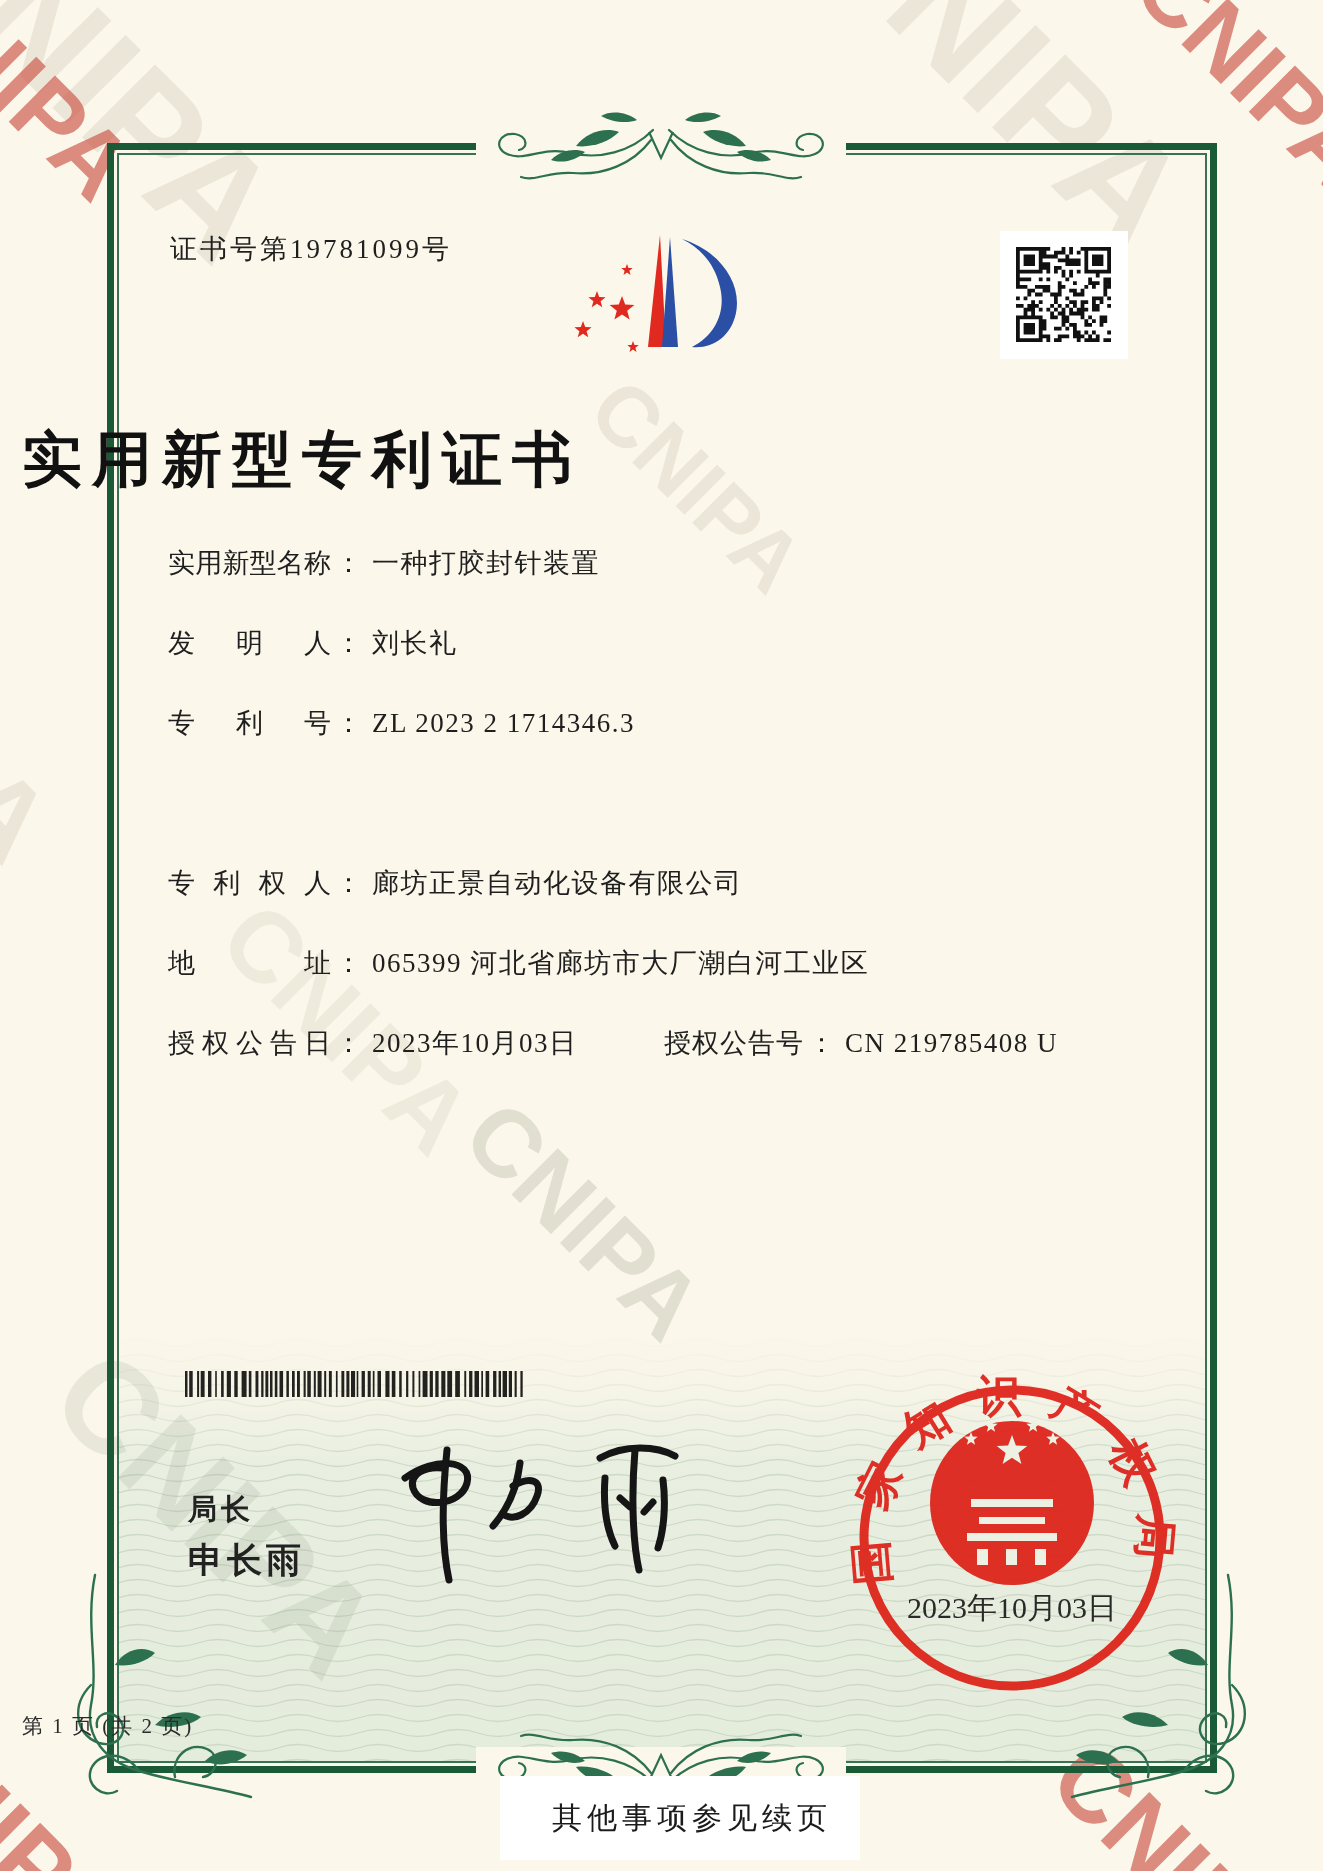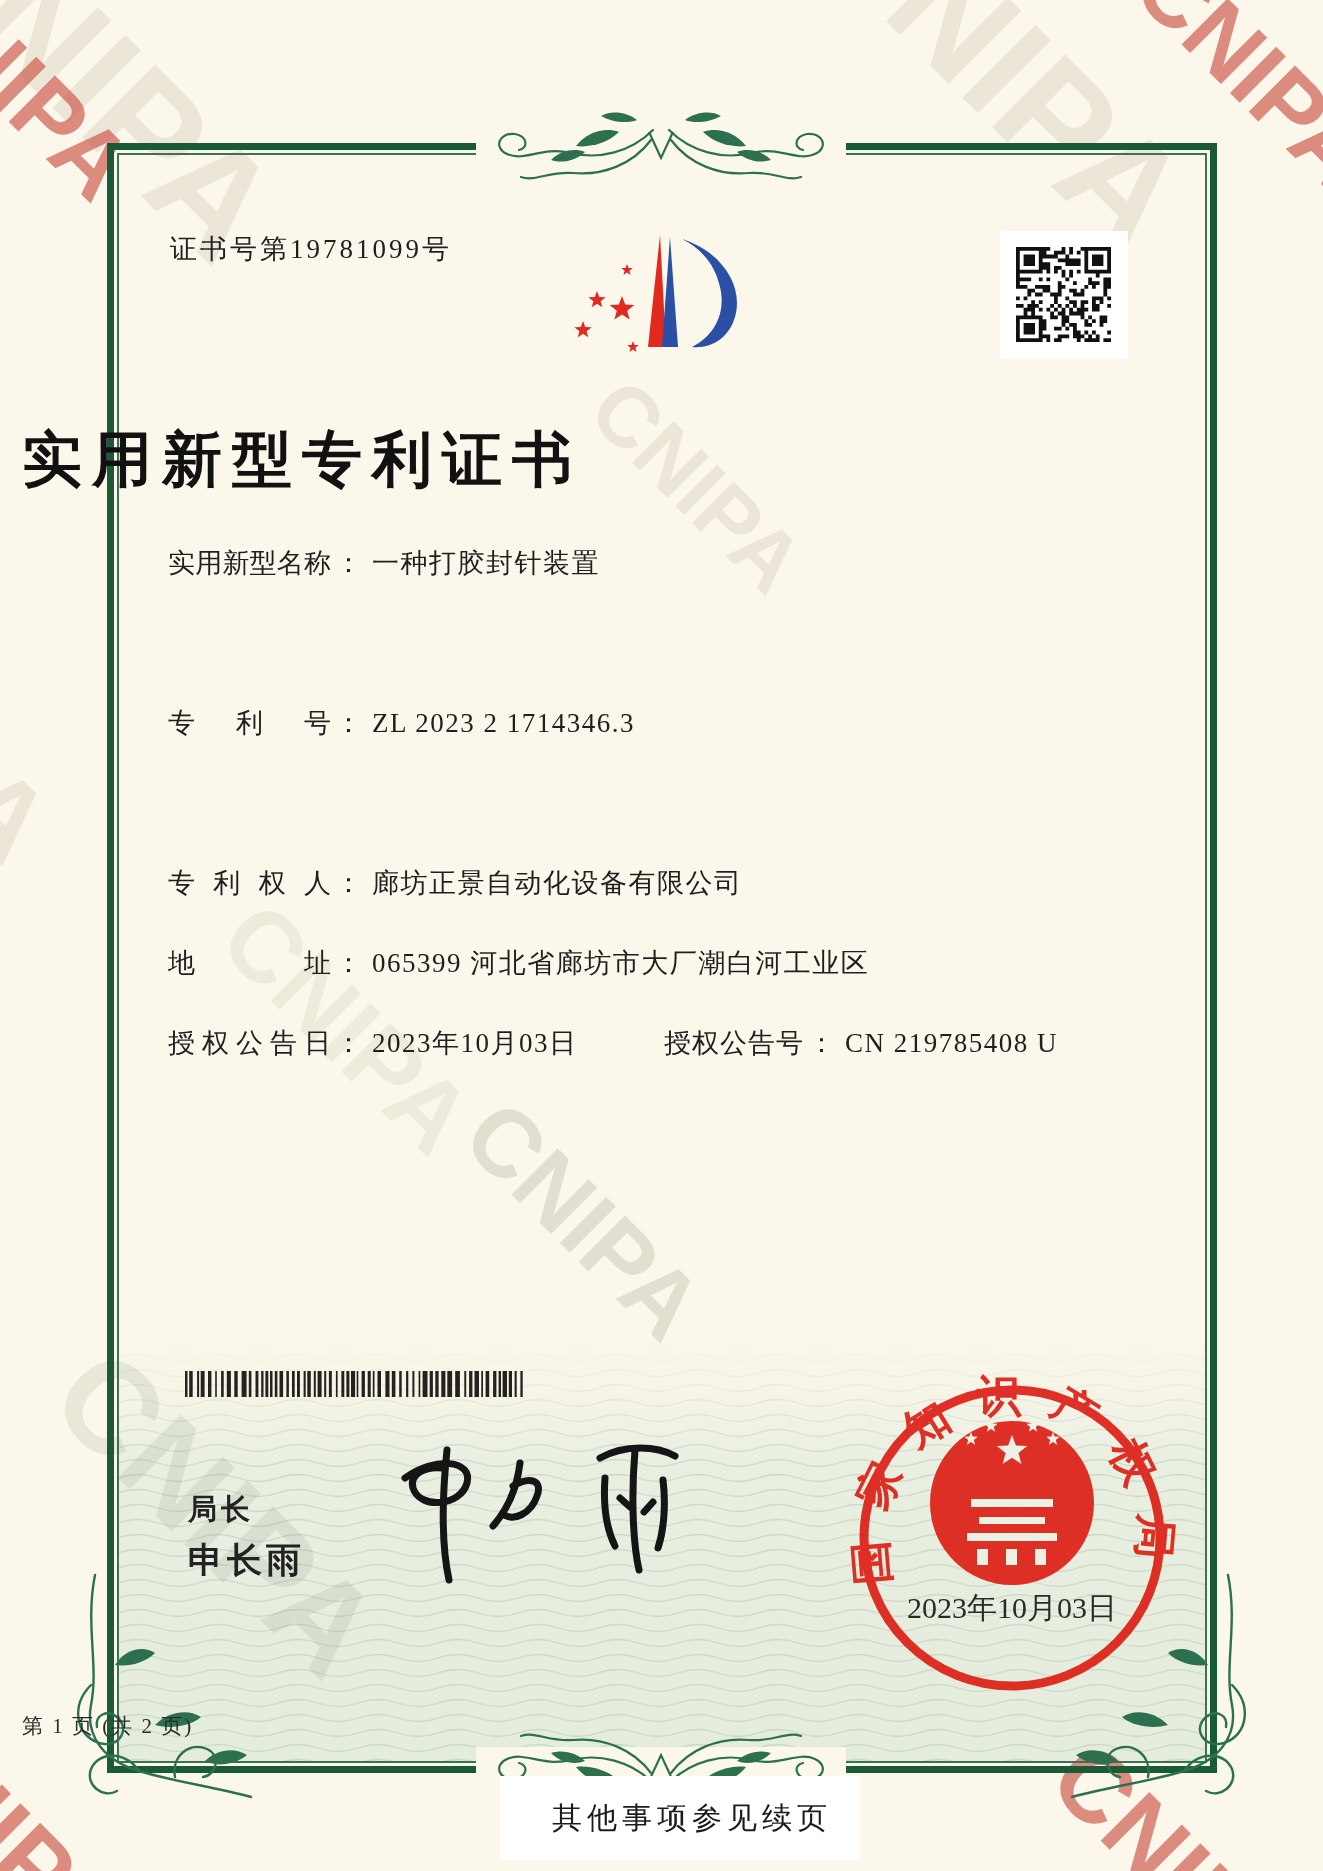--- a/index.html
+++ b/index.html
@@ -145,20 +145,23 @@
     <svg id="qr-svg" width="95" height="95" viewBox="0 0 95 95">
         <path d="M0.0,0.0h3.8v3.8h-3.8ZM3.8,0.0h3.8v3.8h-3.8ZM7.6,0.0h3.8v3.8h-3.8ZM11.4,0.0h3.8v3.8h-3.8ZM15.2,0.0h3.8v3.8h-3.8ZM19.0,0.0h3.8v3.8h-3.8ZM22.8,0.0h3.8v3.8h-3.8ZM26.6,0.0h3.8v3.8h-3.8ZM30.4,0.0h3.8v3.8h-3.8ZM45.6,0.0h3.8v3.8h-3.8ZM53.2,0.0h3.8v3.8h-3.8ZM64.6,0.0h3.8v3.8h-3.8ZM68.4,0.0h3.8v3.8h-3.8ZM72.2,0.0h3.8v3.8h-3.8ZM76.0,0.0h3.8v3.8h-3.8ZM79.8,0.0h3.8v3.8h-3.8ZM83.6,0.0h3.8v3.8h-3.8ZM87.4,0.0h3.8v3.8h-3.8ZM91.2,0.0h3.8v3.8h-3.8ZM0.0,3.8h3.8v3.8h-3.8ZM22.8,3.8h3.8v3.8h-3.8ZM26.6,3.8h3.8v3.8h-3.8ZM38.0,3.8h3.8v3.8h-3.8ZM41.8,3.8h3.8v3.8h-3.8ZM45.6,3.8h3.8v3.8h-3.8ZM53.2,3.8h3.8v3.8h-3.8ZM60.8,3.8h3.8v3.8h-3.8ZM68.4,3.8h3.8v3.8h-3.8ZM91.2,3.8h3.8v3.8h-3.8ZM0.0,7.6h3.8v3.8h-3.8ZM7.6,7.6h3.8v3.8h-3.8ZM11.4,7.6h3.8v3.8h-3.8ZM15.2,7.6h3.8v3.8h-3.8ZM22.8,7.6h3.8v3.8h-3.8ZM26.6,7.6h3.8v3.8h-3.8ZM30.4,7.6h3.8v3.8h-3.8ZM34.2,7.6h3.8v3.8h-3.8ZM38.0,7.6h3.8v3.8h-3.8ZM49.4,7.6h3.8v3.8h-3.8ZM68.4,7.6h3.8v3.8h-3.8ZM76.0,7.6h3.8v3.8h-3.8ZM79.8,7.6h3.8v3.8h-3.8ZM83.6,7.6h3.8v3.8h-3.8ZM91.2,7.6h3.8v3.8h-3.8ZM0.0,11.4h3.8v3.8h-3.8ZM7.6,11.4h3.8v3.8h-3.8ZM11.4,11.4h3.8v3.8h-3.8ZM15.2,11.4h3.8v3.8h-3.8ZM22.8,11.4h3.8v3.8h-3.8ZM41.8,11.4h3.8v3.8h-3.8ZM45.6,11.4h3.8v3.8h-3.8ZM49.4,11.4h3.8v3.8h-3.8ZM53.2,11.4h3.8v3.8h-3.8ZM57.0,11.4h3.8v3.8h-3.8ZM60.8,11.4h3.8v3.8h-3.8ZM68.4,11.4h3.8v3.8h-3.8ZM76.0,11.4h3.8v3.8h-3.8ZM79.8,11.4h3.8v3.8h-3.8ZM83.6,11.4h3.8v3.8h-3.8ZM91.2,11.4h3.8v3.8h-3.8ZM0.0,15.2h3.8v3.8h-3.8ZM7.6,15.2h3.8v3.8h-3.8ZM11.4,15.2h3.8v3.8h-3.8ZM15.2,15.2h3.8v3.8h-3.8ZM22.8,15.2h3.8v3.8h-3.8ZM26.6,15.2h3.8v3.8h-3.8ZM30.4,15.2h3.8v3.8h-3.8ZM49.4,15.2h3.8v3.8h-3.8ZM53.2,15.2h3.8v3.8h-3.8ZM57.0,15.2h3.8v3.8h-3.8ZM60.8,15.2h3.8v3.8h-3.8ZM68.4,15.2h3.8v3.8h-3.8ZM76.0,15.2h3.8v3.8h-3.8ZM79.8,15.2h3.8v3.8h-3.8ZM83.6,15.2h3.8v3.8h-3.8ZM91.2,15.2h3.8v3.8h-3.8ZM0.0,19.0h3.8v3.8h-3.8ZM22.8,19.0h3.8v3.8h-3.8ZM26.6,19.0h3.8v3.8h-3.8ZM30.4,19.0h3.8v3.8h-3.8ZM38.0,19.0h3.8v3.8h-3.8ZM41.8,19.0h3.8v3.8h-3.8ZM68.4,19.0h3.8v3.8h-3.8ZM91.2,19.0h3.8v3.8h-3.8ZM0.0,22.8h3.8v3.8h-3.8ZM3.8,22.8h3.8v3.8h-3.8ZM7.6,22.8h3.8v3.8h-3.8ZM11.4,22.8h3.8v3.8h-3.8ZM15.2,22.8h3.8v3.8h-3.8ZM19.0,22.8h3.8v3.8h-3.8ZM22.8,22.8h3.8v3.8h-3.8ZM30.4,22.8h3.8v3.8h-3.8ZM38.0,22.8h3.8v3.8h-3.8ZM45.6,22.8h3.8v3.8h-3.8ZM53.2,22.8h3.8v3.8h-3.8ZM60.8,22.8h3.8v3.8h-3.8ZM68.4,22.8h3.8v3.8h-3.8ZM72.2,22.8h3.8v3.8h-3.8ZM76.0,22.8h3.8v3.8h-3.8ZM79.8,22.8h3.8v3.8h-3.8ZM83.6,22.8h3.8v3.8h-3.8ZM87.4,22.8h3.8v3.8h-3.8ZM91.2,22.8h3.8v3.8h-3.8ZM0.0,26.6h3.8v3.8h-3.8ZM45.6,26.6h3.8v3.8h-3.8ZM53.2,26.6h3.8v3.8h-3.8ZM79.8,26.6h3.8v3.8h-3.8ZM0.0,30.4h3.8v3.8h-3.8ZM3.8,30.4h3.8v3.8h-3.8ZM7.6,30.4h3.8v3.8h-3.8ZM11.4,30.4h3.8v3.8h-3.8ZM22.8,30.4h3.8v3.8h-3.8ZM30.4,30.4h3.8v3.8h-3.8ZM49.4,30.4h3.8v3.8h-3.8ZM72.2,30.4h3.8v3.8h-3.8ZM87.4,30.4h3.8v3.8h-3.8ZM91.2,30.4h3.8v3.8h-3.8ZM0.0,34.2h3.8v3.8h-3.8ZM41.8,34.2h3.8v3.8h-3.8ZM57.0,34.2h3.8v3.8h-3.8ZM72.2,34.2h3.8v3.8h-3.8ZM76.0,34.2h3.8v3.8h-3.8ZM79.8,34.2h3.8v3.8h-3.8ZM87.4,34.2h3.8v3.8h-3.8ZM91.2,34.2h3.8v3.8h-3.8ZM0.0,38.0h3.8v3.8h-3.8ZM3.8,38.0h3.8v3.8h-3.8ZM7.6,38.0h3.8v3.8h-3.8ZM19.0,38.0h3.8v3.8h-3.8ZM22.8,38.0h3.8v3.8h-3.8ZM26.6,38.0h3.8v3.8h-3.8ZM30.4,38.0h3.8v3.8h-3.8ZM41.8,38.0h3.8v3.8h-3.8ZM45.6,38.0h3.8v3.8h-3.8ZM68.4,38.0h3.8v3.8h-3.8ZM76.0,38.0h3.8v3.8h-3.8ZM87.4,38.0h3.8v3.8h-3.8ZM91.2,38.0h3.8v3.8h-3.8ZM11.4,41.8h3.8v3.8h-3.8ZM15.2,41.8h3.8v3.8h-3.8ZM26.6,41.8h3.8v3.8h-3.8ZM30.4,41.8h3.8v3.8h-3.8ZM41.8,41.8h3.8v3.8h-3.8ZM53.2,41.8h3.8v3.8h-3.8ZM57.0,41.8h3.8v3.8h-3.8ZM64.6,41.8h3.8v3.8h-3.8ZM87.4,41.8h3.8v3.8h-3.8ZM11.4,45.6h3.8v3.8h-3.8ZM19.0,45.6h3.8v3.8h-3.8ZM22.8,45.6h3.8v3.8h-3.8ZM34.2,45.6h3.8v3.8h-3.8ZM38.0,45.6h3.8v3.8h-3.8ZM41.8,45.6h3.8v3.8h-3.8ZM57.0,45.6h3.8v3.8h-3.8ZM60.8,45.6h3.8v3.8h-3.8ZM64.6,45.6h3.8v3.8h-3.8ZM87.4,45.6h3.8v3.8h-3.8ZM0.0,49.4h3.8v3.8h-3.8ZM7.6,49.4h3.8v3.8h-3.8ZM38.0,49.4h3.8v3.8h-3.8ZM49.4,49.4h3.8v3.8h-3.8ZM76.0,49.4h3.8v3.8h-3.8ZM79.8,49.4h3.8v3.8h-3.8ZM83.6,49.4h3.8v3.8h-3.8ZM91.2,49.4h3.8v3.8h-3.8ZM15.2,53.2h3.8v3.8h-3.8ZM22.8,53.2h3.8v3.8h-3.8ZM38.0,53.2h3.8v3.8h-3.8ZM53.2,53.2h3.8v3.8h-3.8ZM57.0,53.2h3.8v3.8h-3.8ZM64.6,53.2h3.8v3.8h-3.8ZM68.4,53.2h3.8v3.8h-3.8ZM76.0,53.2h3.8v3.8h-3.8ZM83.6,53.2h3.8v3.8h-3.8ZM0.0,57.0h3.8v3.8h-3.8ZM3.8,57.0h3.8v3.8h-3.8ZM11.4,57.0h3.8v3.8h-3.8ZM15.2,57.0h3.8v3.8h-3.8ZM19.0,57.0h3.8v3.8h-3.8ZM34.2,57.0h3.8v3.8h-3.8ZM41.8,57.0h3.8v3.8h-3.8ZM49.4,57.0h3.8v3.8h-3.8ZM57.0,57.0h3.8v3.8h-3.8ZM64.6,57.0h3.8v3.8h-3.8ZM76.0,57.0h3.8v3.8h-3.8ZM79.8,57.0h3.8v3.8h-3.8ZM91.2,57.0h3.8v3.8h-3.8ZM7.6,60.8h3.8v3.8h-3.8ZM11.4,60.8h3.8v3.8h-3.8ZM15.2,60.8h3.8v3.8h-3.8ZM22.8,60.8h3.8v3.8h-3.8ZM30.4,60.8h3.8v3.8h-3.8ZM38.0,60.8h3.8v3.8h-3.8ZM45.6,60.8h3.8v3.8h-3.8ZM53.2,60.8h3.8v3.8h-3.8ZM60.8,60.8h3.8v3.8h-3.8ZM64.6,60.8h3.8v3.8h-3.8ZM68.4,60.8h3.8v3.8h-3.8ZM76.0,60.8h3.8v3.8h-3.8ZM79.8,60.8h3.8v3.8h-3.8ZM7.6,64.6h3.8v3.8h-3.8ZM15.2,64.6h3.8v3.8h-3.8ZM34.2,64.6h3.8v3.8h-3.8ZM41.8,64.6h3.8v3.8h-3.8ZM45.6,64.6h3.8v3.8h-3.8ZM53.2,64.6h3.8v3.8h-3.8ZM57.0,64.6h3.8v3.8h-3.8ZM60.8,64.6h3.8v3.8h-3.8ZM64.6,64.6h3.8v3.8h-3.8ZM0.0,68.4h3.8v3.8h-3.8ZM3.8,68.4h3.8v3.8h-3.8ZM7.6,68.4h3.8v3.8h-3.8ZM11.4,68.4h3.8v3.8h-3.8ZM15.2,68.4h3.8v3.8h-3.8ZM19.0,68.4h3.8v3.8h-3.8ZM22.8,68.4h3.8v3.8h-3.8ZM34.2,68.4h3.8v3.8h-3.8ZM38.0,68.4h3.8v3.8h-3.8ZM45.6,68.4h3.8v3.8h-3.8ZM49.4,68.4h3.8v3.8h-3.8ZM64.6,68.4h3.8v3.8h-3.8ZM72.2,68.4h3.8v3.8h-3.8ZM83.6,68.4h3.8v3.8h-3.8ZM87.4,68.4h3.8v3.8h-3.8ZM0.0,72.2h3.8v3.8h-3.8ZM22.8,72.2h3.8v3.8h-3.8ZM26.6,72.2h3.8v3.8h-3.8ZM45.6,72.2h3.8v3.8h-3.8ZM49.4,72.2h3.8v3.8h-3.8ZM68.4,72.2h3.8v3.8h-3.8ZM76.0,72.2h3.8v3.8h-3.8ZM83.6,72.2h3.8v3.8h-3.8ZM87.4,72.2h3.8v3.8h-3.8ZM0.0,76.0h3.8v3.8h-3.8ZM7.6,76.0h3.8v3.8h-3.8ZM11.4,76.0h3.8v3.8h-3.8ZM15.2,76.0h3.8v3.8h-3.8ZM22.8,76.0h3.8v3.8h-3.8ZM26.6,76.0h3.8v3.8h-3.8ZM45.6,76.0h3.8v3.8h-3.8ZM53.2,76.0h3.8v3.8h-3.8ZM57.0,76.0h3.8v3.8h-3.8ZM68.4,76.0h3.8v3.8h-3.8ZM72.2,76.0h3.8v3.8h-3.8ZM83.6,76.0h3.8v3.8h-3.8ZM0.0,79.8h3.8v3.8h-3.8ZM7.6,79.8h3.8v3.8h-3.8ZM11.4,79.8h3.8v3.8h-3.8ZM15.2,79.8h3.8v3.8h-3.8ZM22.8,79.8h3.8v3.8h-3.8ZM26.6,79.8h3.8v3.8h-3.8ZM38.0,79.8h3.8v3.8h-3.8ZM41.8,79.8h3.8v3.8h-3.8ZM49.4,79.8h3.8v3.8h-3.8ZM57.0,79.8h3.8v3.8h-3.8ZM0.0,83.6h3.8v3.8h-3.8ZM7.6,83.6h3.8v3.8h-3.8ZM11.4,83.6h3.8v3.8h-3.8ZM15.2,83.6h3.8v3.8h-3.8ZM22.8,83.6h3.8v3.8h-3.8ZM57.0,83.6h3.8v3.8h-3.8ZM60.8,83.6h3.8v3.8h-3.8ZM68.4,83.6h3.8v3.8h-3.8ZM76.0,83.6h3.8v3.8h-3.8ZM91.2,83.6h3.8v3.8h-3.8ZM0.0,87.4h3.8v3.8h-3.8ZM22.8,87.4h3.8v3.8h-3.8ZM26.6,87.4h3.8v3.8h-3.8ZM30.4,87.4h3.8v3.8h-3.8ZM41.8,87.4h3.8v3.8h-3.8ZM45.6,87.4h3.8v3.8h-3.8ZM49.4,87.4h3.8v3.8h-3.8ZM57.0,87.4h3.8v3.8h-3.8ZM60.8,87.4h3.8v3.8h-3.8ZM64.6,87.4h3.8v3.8h-3.8ZM72.2,87.4h3.8v3.8h-3.8ZM79.8,87.4h3.8v3.8h-3.8ZM0.0,91.2h3.8v3.8h-3.8ZM3.8,91.2h3.8v3.8h-3.8ZM7.6,91.2h3.8v3.8h-3.8ZM11.4,91.2h3.8v3.8h-3.8ZM15.2,91.2h3.8v3.8h-3.8ZM19.0,91.2h3.8v3.8h-3.8ZM22.8,91.2h3.8v3.8h-3.8ZM30.4,91.2h3.8v3.8h-3.8ZM38.0,91.2h3.8v3.8h-3.8ZM41.8,91.2h3.8v3.8h-3.8ZM60.8,91.2h3.8v3.8h-3.8ZM68.4,91.2h3.8v3.8h-3.8ZM72.2,91.2h3.8v3.8h-3.8ZM76.0,91.2h3.8v3.8h-3.8ZM79.8,91.2h3.8v3.8h-3.8ZM87.4,91.2h3.8v3.8h-3.8ZM91.2,91.2h3.8v3.8h-3.8Z" fill="#111"></path>
       </svg>
   </div>
 
   <div class="title">实用新型专利证书</div>
 
   <div class="row" style="top:545px">
     <span class="lbl">实用新型名称</span><span class="colon">：</span><span class="val">一种打胶封针装置</span>
   </div>
+  <div class="row" style="top:625px">
+    <span class="lbl">发明人</span><span class="colon">：</span><span class="val">刘长礼</span>
+  </div>
   <div class="row" style="top:705px">
     <span class="lbl">专利号</span><span class="colon">：</span><span class="val">ZL 2023 2 1714346.3</span>
   </div>
   <div class="row" style="top:865px">
     <span class="lbl">专利权人</span><span class="colon">：</span><span class="val">廊坊正景自动化设备有限公司</span>
   </div>
   <div class="row" style="top:945px">
     <span class="lbl">地址</span><span class="colon">：</span><span class="val">065399 河北省廊坊市大厂潮白河工业区</span>
   </div>
   <div class="row" style="top:1025px">

